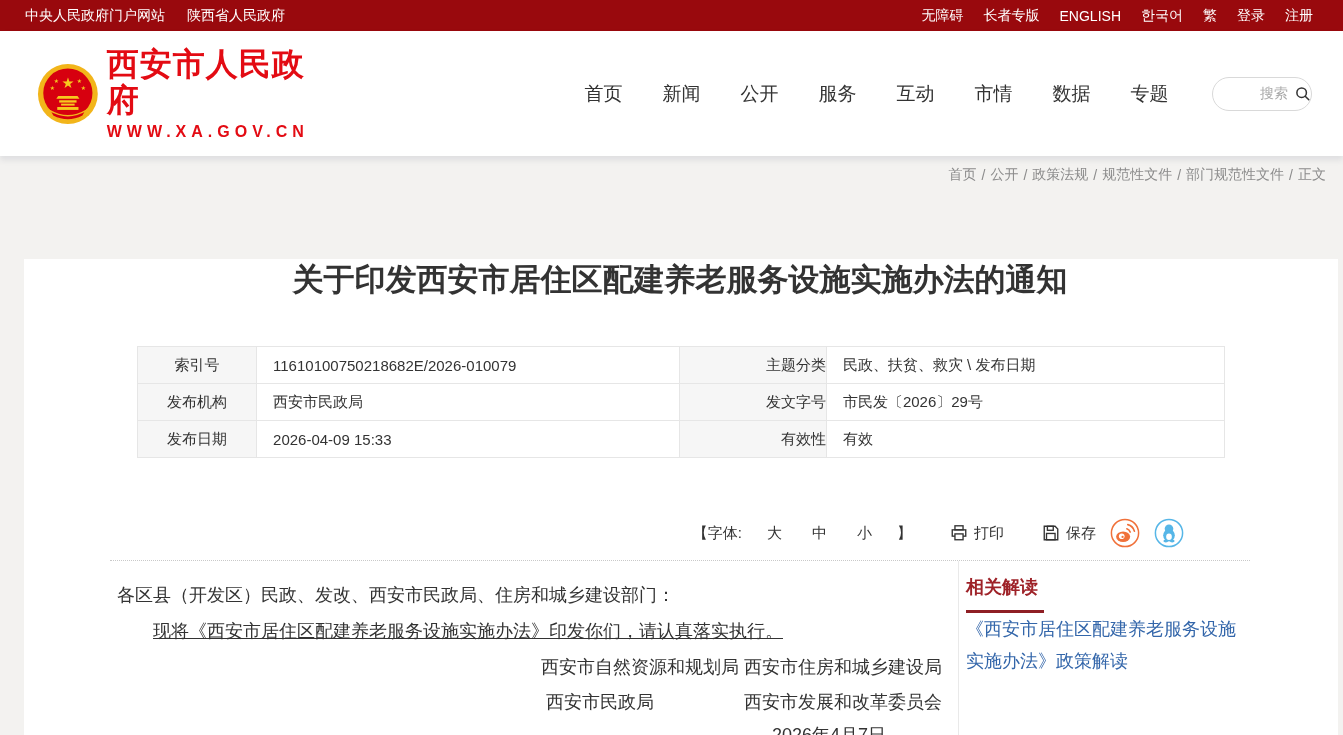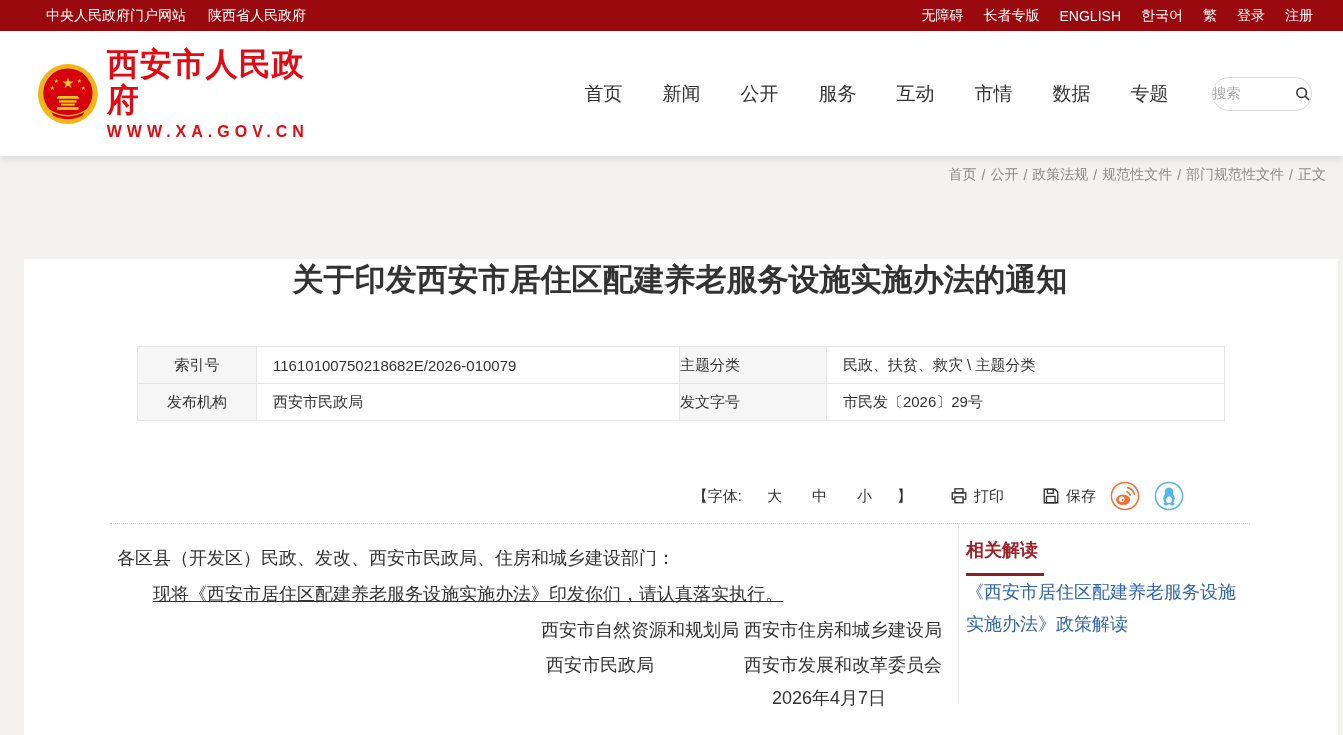--- a/index.html
+++ b/index.html
@@ -2,55 +2,55 @@
 <html><head>
 <meta charset="utf-8">
 <style>
   * { margin:0; padding:0; box-sizing:border-box; }
   html,body { width:1343px; height:735px; overflow:hidden;
     font-family:"Liberation Sans","DejaVu Sans",sans-serif; background:#f3f2f0; }
   a { text-decoration:none; }
 
   
   .topbar { height:31px; background:#99090d; color:#fff; display:flex;
-    align-items:center; justify-content:space-between; padding:0 30px 0 46px; font-size:14px; }
+    align-items:center; justify-content:space-between; padding:0 30px 0 25px; font-size:14px; }
   .topbar .grp { display:flex; align-items:center; }
   .topbar .grp.left span { margin-right:22px; cursor:pointer; }
   .topbar .grp.right span { margin-left:20px; cursor:pointer; }
 
   
   .header { height:125px; background:#fff; display:flex; align-items:center;
     padding:0 31px 0 37px; position:relative; box-shadow:0 4px 6px rgba(40,50,90,.10); }
   .brand { display:flex; align-items:center; cursor:pointer; }
   .brand svg.emblem { width:64px; height:64px; display:block; }
   .brand-text { margin-left:8px; }
   .site-name { font-size:32px; font-weight:bold; color:#e30b13; letter-spacing:1px; line-height:36px;}
   .site-url { font-size:16px; font-weight:bold; color:#e30b13; letter-spacing:5px; margin-top:5px; }
   .nav { display:flex; align-items:center; margin-left:235px; }
   .nav .nav-item { font-size:19px; color:#333; margin:0 20px; cursor:pointer; white-space:nowrap; }
   .search { margin-left:23px; width:104px; height:34px; border:1px solid #d9d9d9;
-    border-radius:17px; display:flex; align-items:center; justify-content:space-between; cursor:pointer; background:#fff;}
+    border-radius:17px; display:flex; align-items:center; justify-content:flex-end; cursor:pointer; background:#fff;}
   .search .ph { color:#a9a9a9; font-size:14px; margin-right:6px; }
 
   
   .crumbbar { height:37px; display:flex; align-items:center; justify-content:flex-end;
     padding-right:13px; font-size:14px; color:#8b8b8b; }
   .crumbbar span { margin:0 4px; cursor:pointer; }
   .crumbbar span.sep { cursor:default; margin:0 1px; }
   .crumbbar span.current { cursor:default; }
 
   
   .card { margin-left:24px; width:1314px; height:560px; background:#fff; padding:0 88px 0 86px; }
   .doc-title { margin-top:66px; text-align:center; font-size:31px; font-weight:bold; color:#333; }
 
   
   table.meta { margin:45px 0 16px 27px; border-collapse:collapse; width:1088px; }
   table.meta td { border:1px solid #e6e6e6; height:37px; font-size:15px; color:#333; }
   td.mlabel { background:#f6f6f6; text-align:center; width:120px; }
-  td.mlabel2 { background:#f6f6f6; text-align:left; width:148px; }
+  td.mlabel2 { background:#f6f6f6; text-align:right; width:148px; }
   td.mval { width:425px; padding-left:16px; background:#fff; }
   td.mval2 { width:401px; padding-left:16px; background:#fff; }
 
   
   .toolbar { margin-top:60px; display:flex; align-items:center; justify-content:flex-end;
     padding-right:66px; font-size:15px; color:#333; padding-bottom:12px;
     border-bottom:1px dotted #c9c9c9; }
   .fontctl { display:flex; align-items:center;gap:20px; }
   .fontctl .fs { margin:0 5px; cursor:pointer; }
   .tbtn { display:flex; align-items:center; margin-left:38px; cursor:pointer;text-align:right; }
@@ -145,28 +145,34 @@
 <div class="card">
 
   <div class="doc-title">关于印发西安市居住区配建养老服务设施实施办法的通知</div>
 
   <table class="meta">
     <tbody>
         <tr>
       <td class="mlabel">索引号</td>
       <td class="mval">11610100750218682E/2026-010079</td>
       <td class="mlabel2">主题分类</td>
-      <td class="mval2">民政、扶贫、救灾 \ 主题分类</td>
+      <td class="mval2">民政、扶贫、救灾 \ 发布日期</td>
     </tr>
     <tr>
       <td class="mlabel">发布机构</td>
       <td class="mval">西安市民政局</td>
       <td class="mlabel2">发文字号</td>
       <td class="mval2">市民发〔2026〕29号</td>
     </tr>
+    <tr>
+      <td class="mlabel">发布日期</td>
+      <td class="mval">2026-04-09 15:33</td>
+      <td class="mlabel2">有效性</td>
+      <td class="mval2">有效</td>
+    </tr>
   </tbody>
     </table>
 
   <div class="toolbar">
     <div class="fontctl">
       <span>【字体:</span>
       <span class="fs">大</span>
       <span class="fs">中</span>
       <span class="fs">小</span>
       <span>】</span>

